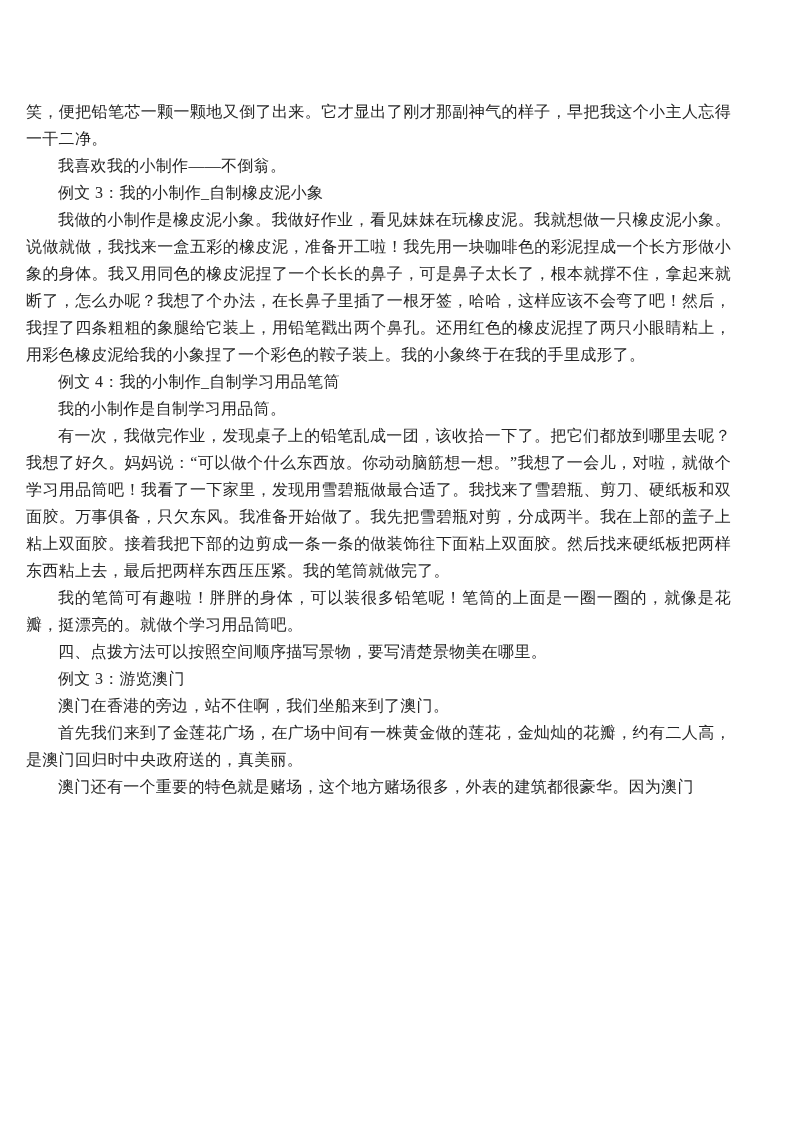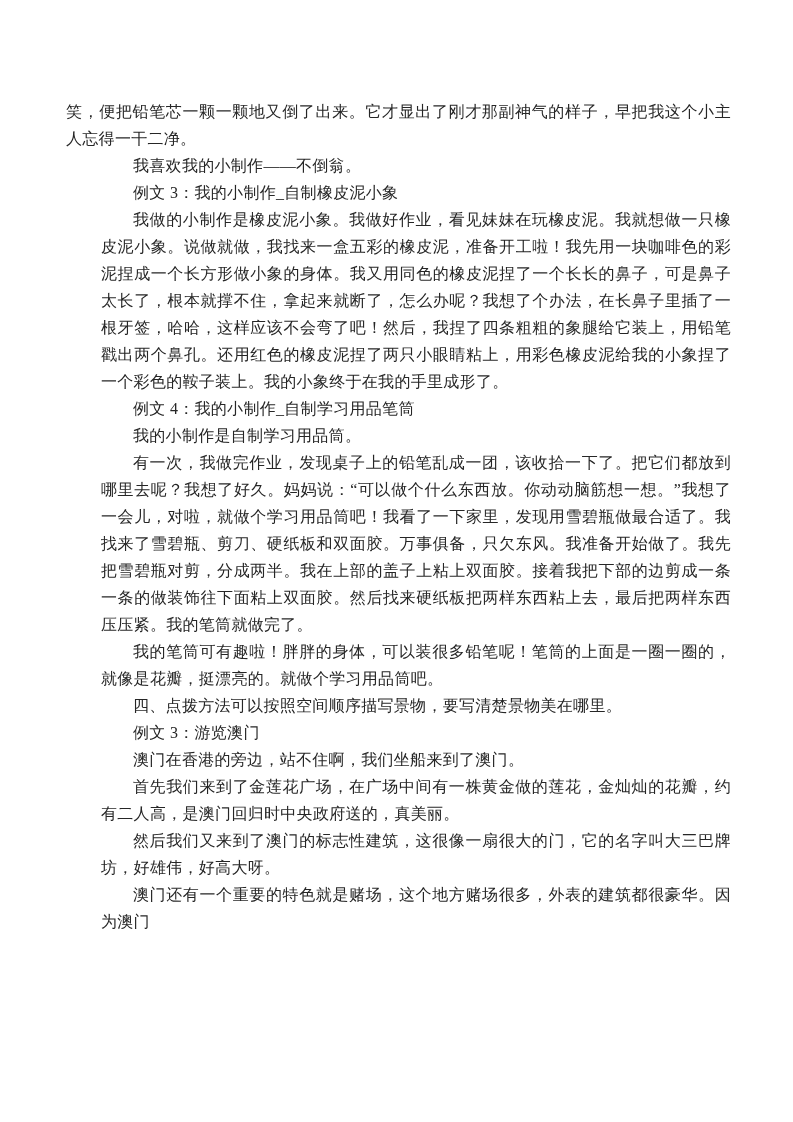--- a/index.html
+++ b/index.html
@@ -7,53 +7,51 @@
     padding: 0;
     background: #ffffff;
   }
   .page {
     position: relative;
     width: 793px;
     height: 1122px;
     background: #ffffff;
     overflow: hidden;
     box-sizing: border-box;
-    padding: 98px 62px 0 66px;
+    padding: 98px 62px 0 26px;
   }
   .doc {
     font-family: "Liberation Serif", "DejaVu Serif", serif;
     font-size: 16px;
     line-height: 27px;
     color: #262626;
     text-align: justify;
     text-justify: inter-ideograph;
     letter-spacing: 0.3px;
   }
   .doc p {
     margin: 0;
     word-break: break-all;
   }
   .doc p.indent {
     text-indent: 2em;
-    margin-left: 35px;
   }
 </style>
 </head>
 <body>
 
 <div class="page">
   <div class="doc">
     <p>笑，便把铅笔芯一颗一颗地又倒了出来。它才显出了刚才那副神气的样子，早把我这个小主人忘得一干二净。</p>
     <p class="indent">我喜欢我的小制作——不倒翁。</p>
     <p class="indent">例文 3：我的小制作_自制橡皮泥小象</p>
     <p class="indent">我做的小制作是橡皮泥小象。我做好作业，看见妹妹在玩橡皮泥。我就想做一只橡皮泥小象。说做就做，我找来一盒五彩的橡皮泥，准备开工啦！我先用一块咖啡色的彩泥捏成一个长方形做小象的身体。我又用同色的橡皮泥捏了一个长长的鼻子，可是鼻子太长了，根本就撑不住，拿起来就断了，怎么办呢？我想了个办法，在长鼻子里插了一根牙签，哈哈，这样应该不会弯了吧！然后，我捏了四条粗粗的象腿给它装上，用铅笔戳出两个鼻孔。还用红色的橡皮泥捏了两只小眼睛粘上，用彩色橡皮泥给我的小象捏了一个彩色的鞍子装上。我的小象终于在我的手里成形了。</p>
     <p class="indent">例文 4：我的小制作_自制学习用品笔筒</p>
     <p class="indent">我的小制作是自制学习用品筒。</p>
     <p class="indent">有一次，我做完作业，发现桌子上的铅笔乱成一团，该收拾一下了。把它们都放到哪里去呢？我想了好久。妈妈说：“可以做个什么东西放。你动动脑筋想一想。”我想了一会儿，对啦，就做个学习用品筒吧！我看了一下家里，发现用雪碧瓶做最合适了。我找来了雪碧瓶、剪刀、硬纸板和双面胶。万事俱备，只欠东风。我准备开始做了。我先把雪碧瓶对剪，分成两半。我在上部的盖子上粘上双面胶。接着我把下部的边剪成一条一条的做装饰往下面粘上双面胶。然后找来硬纸板把两样东西粘上去，最后把两样东西压压紧。我的笔筒就做完了。</p>
     <p class="indent">我的笔筒可有趣啦！胖胖的身体，可以装很多铅笔呢！笔筒的上面是一圈一圈的，就像是花瓣，挺漂亮的。就做个学习用品筒吧。</p>
     <p class="indent">四、点拨方法可以按照空间顺序描写景物，要写清楚景物美在哪里。</p>
     <p class="indent">例文 3：游览澳门</p>
     <p class="indent">澳门在香港的旁边，站不住啊，我们坐船来到了澳门。</p>
     <p class="indent">首先我们来到了金莲花广场，在广场中间有一株黄金做的莲花，金灿灿的花瓣，约有二人高，是澳门回归时中央政府送的，真美丽。</p>
-    <p class="indent">然后我们又来到了澳门的标志性建筑，这很像一扇很大的门，它的名字叫大三巴牌坊，好雄伟，好高大呀。</p>
     <p class="indent">澳门还有一个重要的特色就是赌场，这个地方赌场很多，外表的建筑都很豪华。因为澳门</p>
   </div>
 </div>
 
 </body></html>

